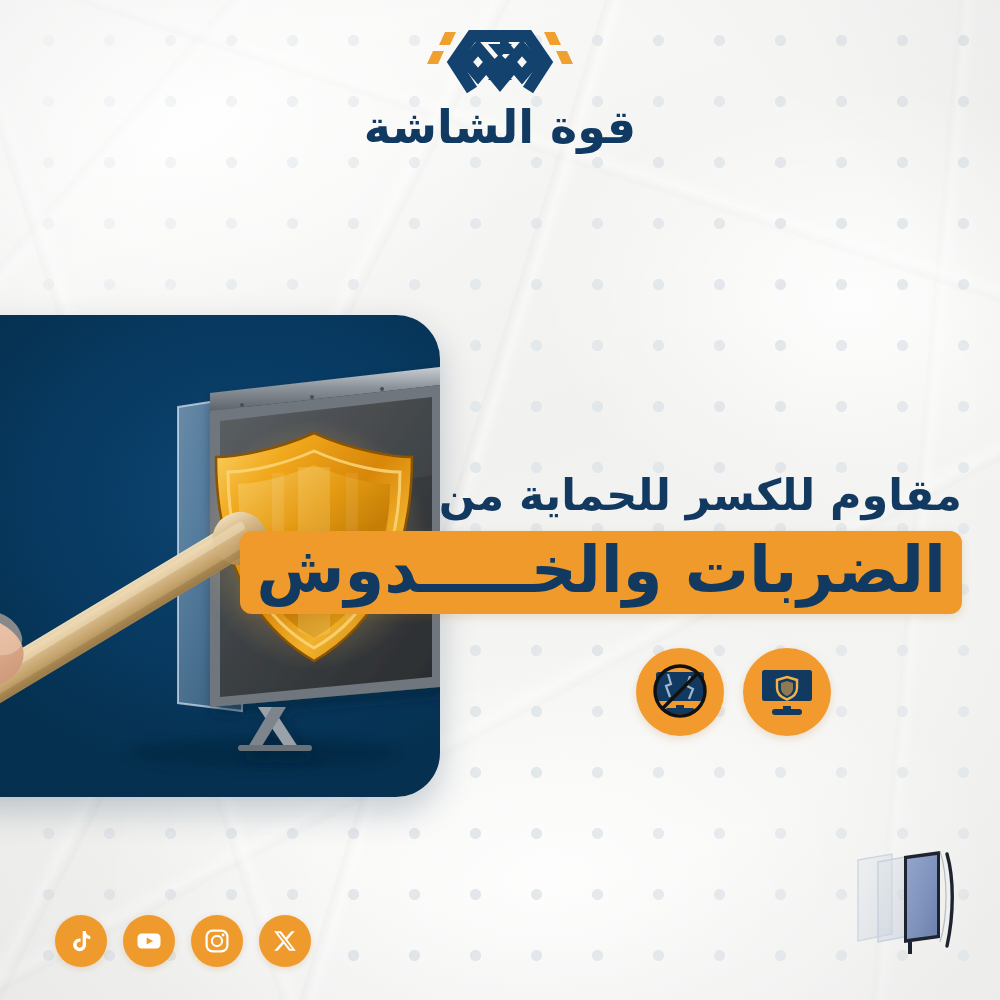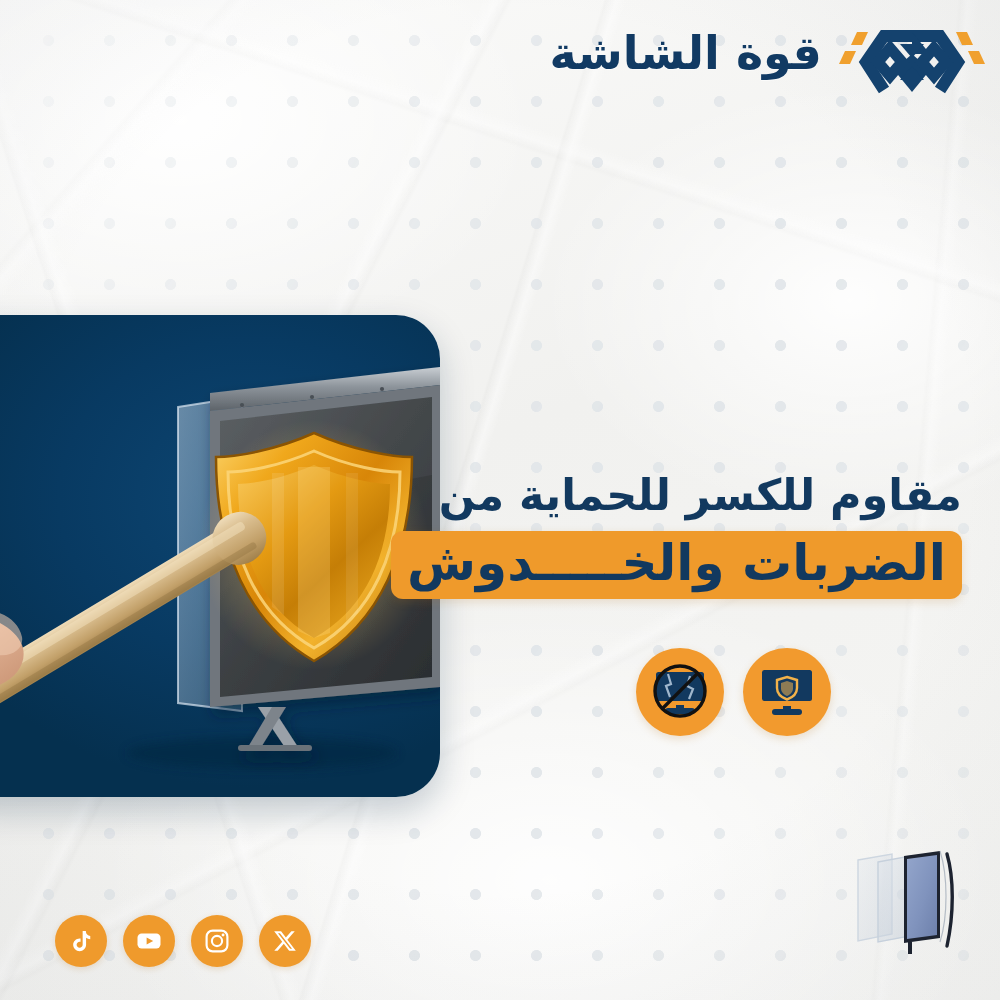--- a/index.html
+++ b/index.html
@@ -45,21 +45,21 @@
             mask-image:linear-gradient(120deg, rgba(0,0,0,.15) 0%, rgba(0,0,0,.85) 38%, rgba(0,0,0,1) 62%, rgba(0,0,0,.55) 100%);
   }
   .bg-vignette{
     position:absolute;inset:0;
     background:radial-gradient(ellipse 85% 80% at 50% 45%, rgba(0,0,0,0) 55%, rgba(120,125,130,.10) 100%);
   }
 
   
   .logo-block{
     position:absolute;left:0;right:0;top:24px;
-    display:flex;flex-direction:row;gap:2px;
+    display:flex;flex-direction:column;align-items:center;gap:2px;
   }
   .logo-mark{display:block;}
   .logo-word{
     font-size:46px;font-weight:700;color:#113a63;letter-spacing:-1px;
     line-height:1;margin-top:6px;
     text-shadow:0 1px 0 rgba(255,255,255,.6);
   }
 
   
   .hero-card{
@@ -81,21 +81,21 @@
     font-size:43px;font-weight:700;color:#12395f;line-height:1.18;
     letter-spacing:-.5px;white-space:nowrap;
   }
   .hl-bar{
     display:inline-block;margin-top:10px;
     background:#ef9a2b;border-radius:12px;
     padding:6px 16px 10px 16px;
     box-shadow:0 3px 10px rgba(180,110,20,.18);
   }
   .hl-line2{
-    font-size:50px;font-weight:700;color:#12395f;line-height:1.05;
+    font-size:64px;font-weight:700;color:#12395f;line-height:1.05;
     letter-spacing:-.5px;white-space:nowrap;
   }
 
   
   .badges{
     position:absolute;left:636px;top:648px;display:flex;gap:19px;
   }
   .badge{
     width:88px;height:88px;border-radius:50%;background:#f29a2e;
     display:flex;align-items:center;justify-content:center;

